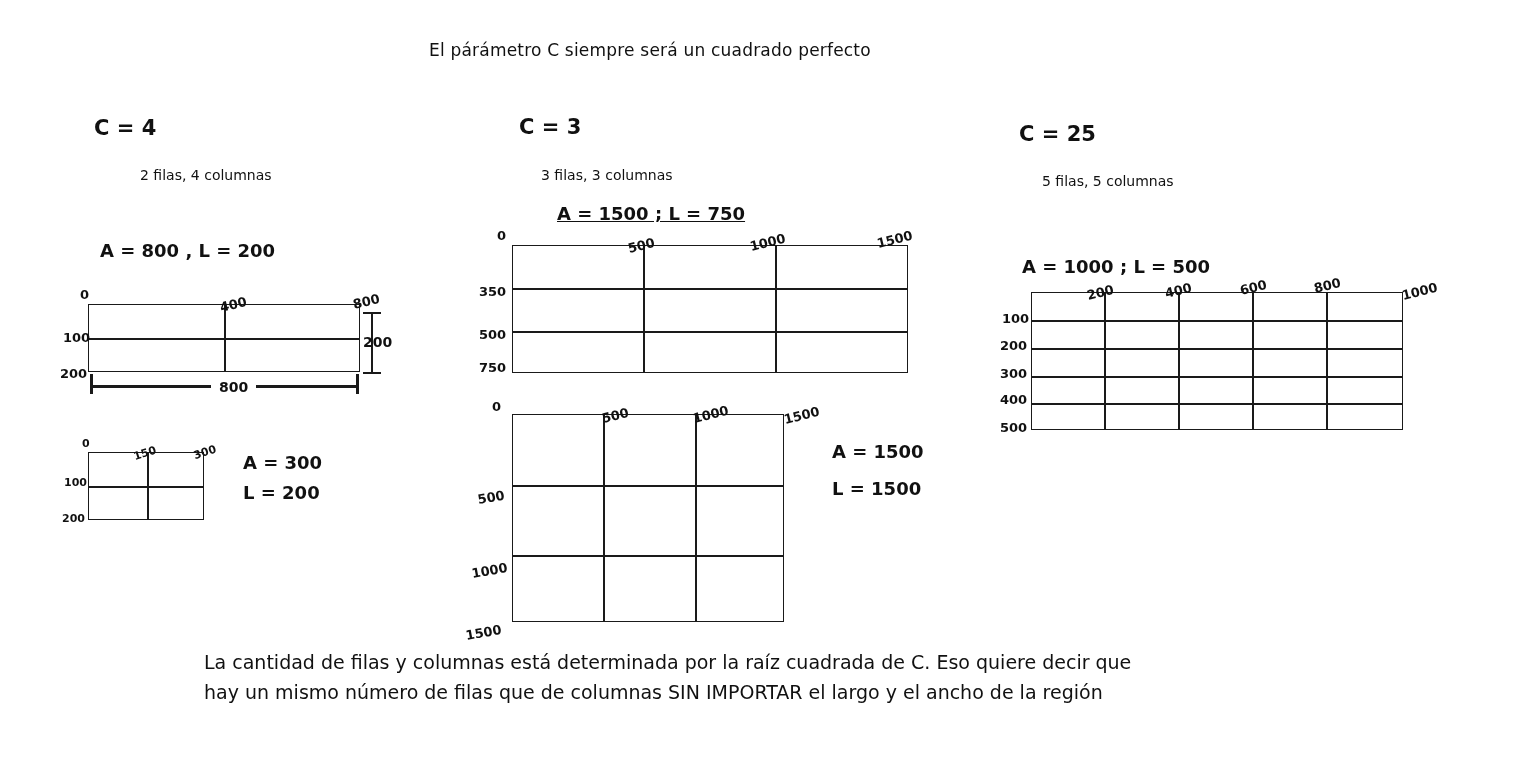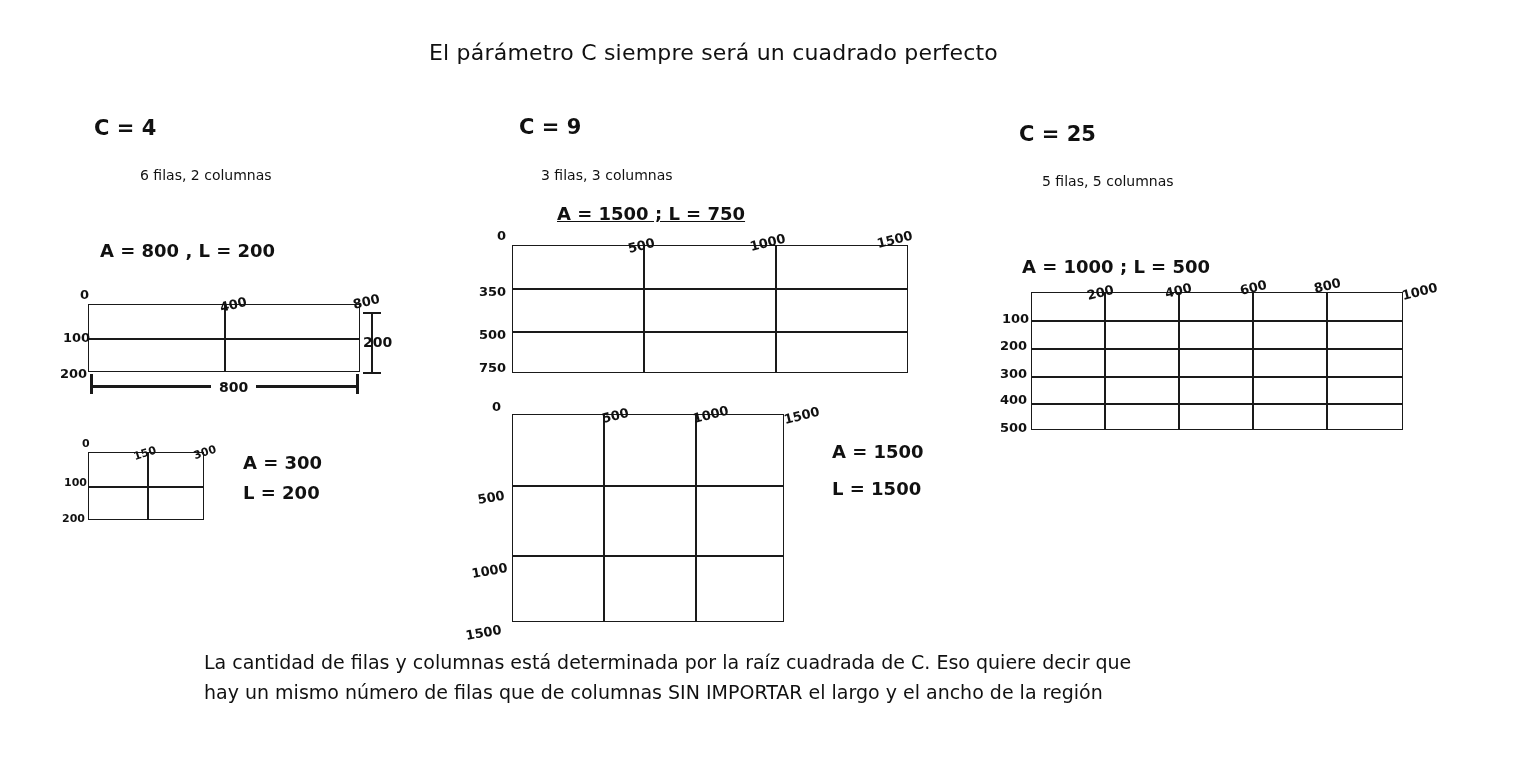--- a/index.html
+++ b/index.html
@@ -10,21 +10,21 @@
   body {
     width: 1532px;
     height: 757px;
     position: relative;
     font-family: "DejaVu Sans", sans-serif;
     color: #111111;
     overflow: hidden;
   }
   .abs { position: absolute; }
   .title {
-    font-size: 22px;
+    font-size: 17px;
     letter-spacing: 0.2px;
     white-space: nowrap;
   }
   .case-label {
     font-size: 21px;
     font-weight: 600;
     white-space: nowrap;
   }
   .case-sub {
     font-size: 14px;
@@ -65,21 +65,21 @@
   .rot-10 { transform: rotate(-10deg); transform-origin: left bottom; }
   .rot-14 { transform: rotate(-14deg); transform-origin: left bottom; }
   .rot-18 { transform: rotate(-18deg); transform-origin: left bottom; }
 </style>
 </head>
 <body>
 
 <div class="abs title" style="left:429px; top:40px;">El párámetro C siempre será un cuadrado perfecto</div>
 
 <div class="abs case-label" style="left:94px; top:116px;">C = 4</div>
-<div class="abs case-sub" style="left:140px; top:167px;">6 filas, 2 columnas</div>
+<div class="abs case-sub" style="left:140px; top:167px;">2 filas, 4 columnas</div>
 
 <div class="abs dim-text" style="left:100px; top:240px;text-align:center;">A = 800 ,  L = 200</div>
 
 <div class="grid" style="left:88px; top:304px; width:272px; height:68px;">
   <div class="vline" style="left:135px;"></div>
   <div class="hline" style="top:33px;"></div>
 </div>
 
 <div class="abs tick" style="left:80px; top:287px;">0</div>
 <div class="abs tick rot-14" style="left:222px; top:300px;">400</div>
@@ -103,21 +103,21 @@
   <div class="hline" style="top:33px;"></div>
 </div>
 <div class="abs tick sm" style="left:82px; top:437px;">0</div>
 <div class="abs tick sm rot-18" style="left:136px; top:450px;">150</div>
 <div class="abs tick sm rot-18" style="left:196px; top:449px;">300</div>
 <div class="abs tick sm" style="left:64px; top:476px;">100</div>
 <div class="abs tick sm" style="left:62px; top:512px;">200</div>
 <div class="abs dim-text" style="left:243px; top:452px;">A = 300</div>
 <div class="abs dim-text" style="left:243px; top:482px;">L = 200</div>
 
-<div class="abs case-label" style="left:519px; top:115px;">C = 9</div>
+<div class="abs case-label" style="left:519px; top:115px;">C = 3</div>
 <div class="abs case-sub" style="left:541px; top:167px;">3 filas, 3 columnas</div>
 
 <div class="abs dim-text" style="left:557px; top:203px;text-decoration:underline;">A = 1500 ;  L = 750</div>
 
 <div class="grid thick" style="left:512px; top:245px; width:396px; height:128px;">
   <div class="vline" style="left:130px;"></div>
   <div class="vline" style="left:262px;"></div>
   <div class="hline" style="top:42px;"></div>
   <div class="hline" style="top:85px;"></div>
 </div>

